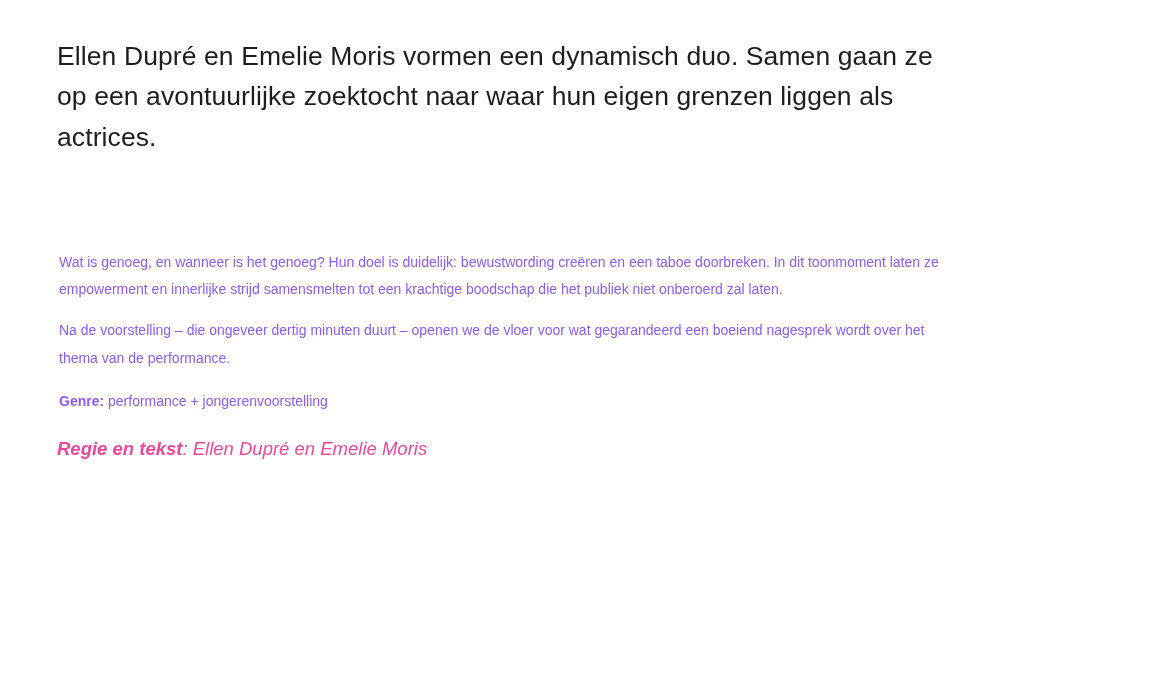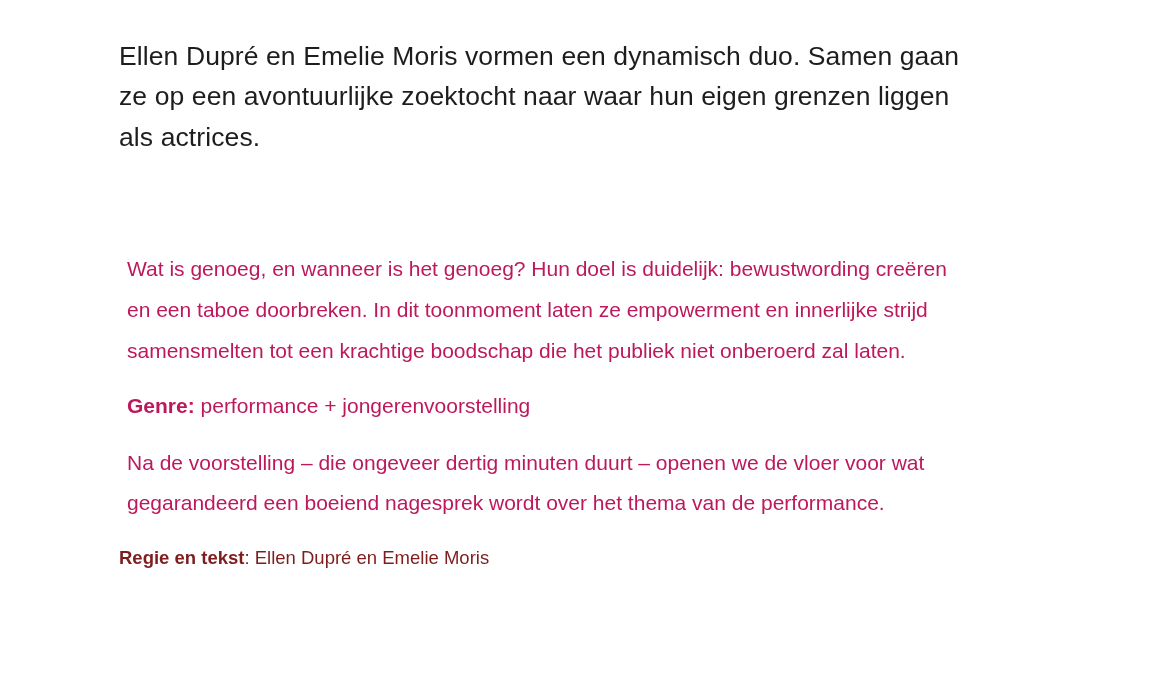--- a/index.html
+++ b/index.html
@@ -11,75 +11,76 @@
     width: 1176px;
     height: 689px;
     font-family: "Liberation Sans", sans-serif;
     color: #1a1a1a;
     overflow: hidden;
   }
   .page {
     box-sizing: border-box;
     width: 1012px;
     height: 689px;
-    padding: 36px 48px 0 119px;
+    padding: 36px 48px 0 57px;
     background: #ffffff;
   }
   .lead {
     font-size: 26.5px;
     line-height: 1.52;
     font-weight: 400;
     color: #1d1d1d;
     letter-spacing: 0.1px;
     margin: 0;
     max-width: 1030px;
   }
   .spacer {
     height: 92px;
   }
   .body-para {
-    font-size: 21px;
+    font-size: 14px;
     line-height: 1.95;
-    color: #be185d;
-    margin: 0 0 14px 8px;
+    color: #8b5cf6;
+    margin: 0 0 14px 2px;
     max-width: 1032px;
   }
   .body-para.tight {
     margin-bottom: 16px;
   }
   .credits {
     font-size: 18.5px;
     line-height: 1.95;
-    color: #7f1d1d;
+    color: #ec4899;
     margin: 0;
     max-width: 1032px;
+    font-style: italic;
   }
   .credits .line {
     display: block;
   }
   b, .bold {
     font-weight: 700;
   }
 </style>
 </head>
 <body>
 
 <div class="page">
 
   <p class="lead">Ellen Dupré en Emelie Moris vormen een dynamisch duo. Samen gaan ze op een avontuurlijke zoektocht naar waar hun eigen grenzen liggen als actrices.</p>
 
   <div class="spacer"></div>
 
   <p class="body-para">Wat is genoeg, en wanneer is het genoeg? Hun doel is duidelijk: bewustwording creëren en een taboe doorbreken. In dit toonmoment laten ze empowerment en innerlijke strijd samensmelten tot een krachtige boodschap die het publiek niet onberoerd zal laten.</p>
 
+  <p class="body-para tight">Na de voorstelling – die ongeveer dertig minuten duurt – openen we de vloer voor wat gegarandeerd een boeiend nagesprek wordt over het thema van de performance.</p>
+
   <p class="body-para tight">
     <span class="bold">Genre:</span><span> performance + jongerenvoorstelling</span>
   </p>
-
-  <p class="body-para tight">Na de voorstelling – die ongeveer dertig minuten duurt – openen we de vloer voor wat gegarandeerd een boeiend nagesprek wordt over het thema van de performance.</p>
 
   <div class="credits">
     <span class="line">
       <span class="bold">Regie en tekst</span><span>: Ellen Dupré en Emelie Moris</span>
     </span>
   </div>
 
 </div>
 
 </body></html>

